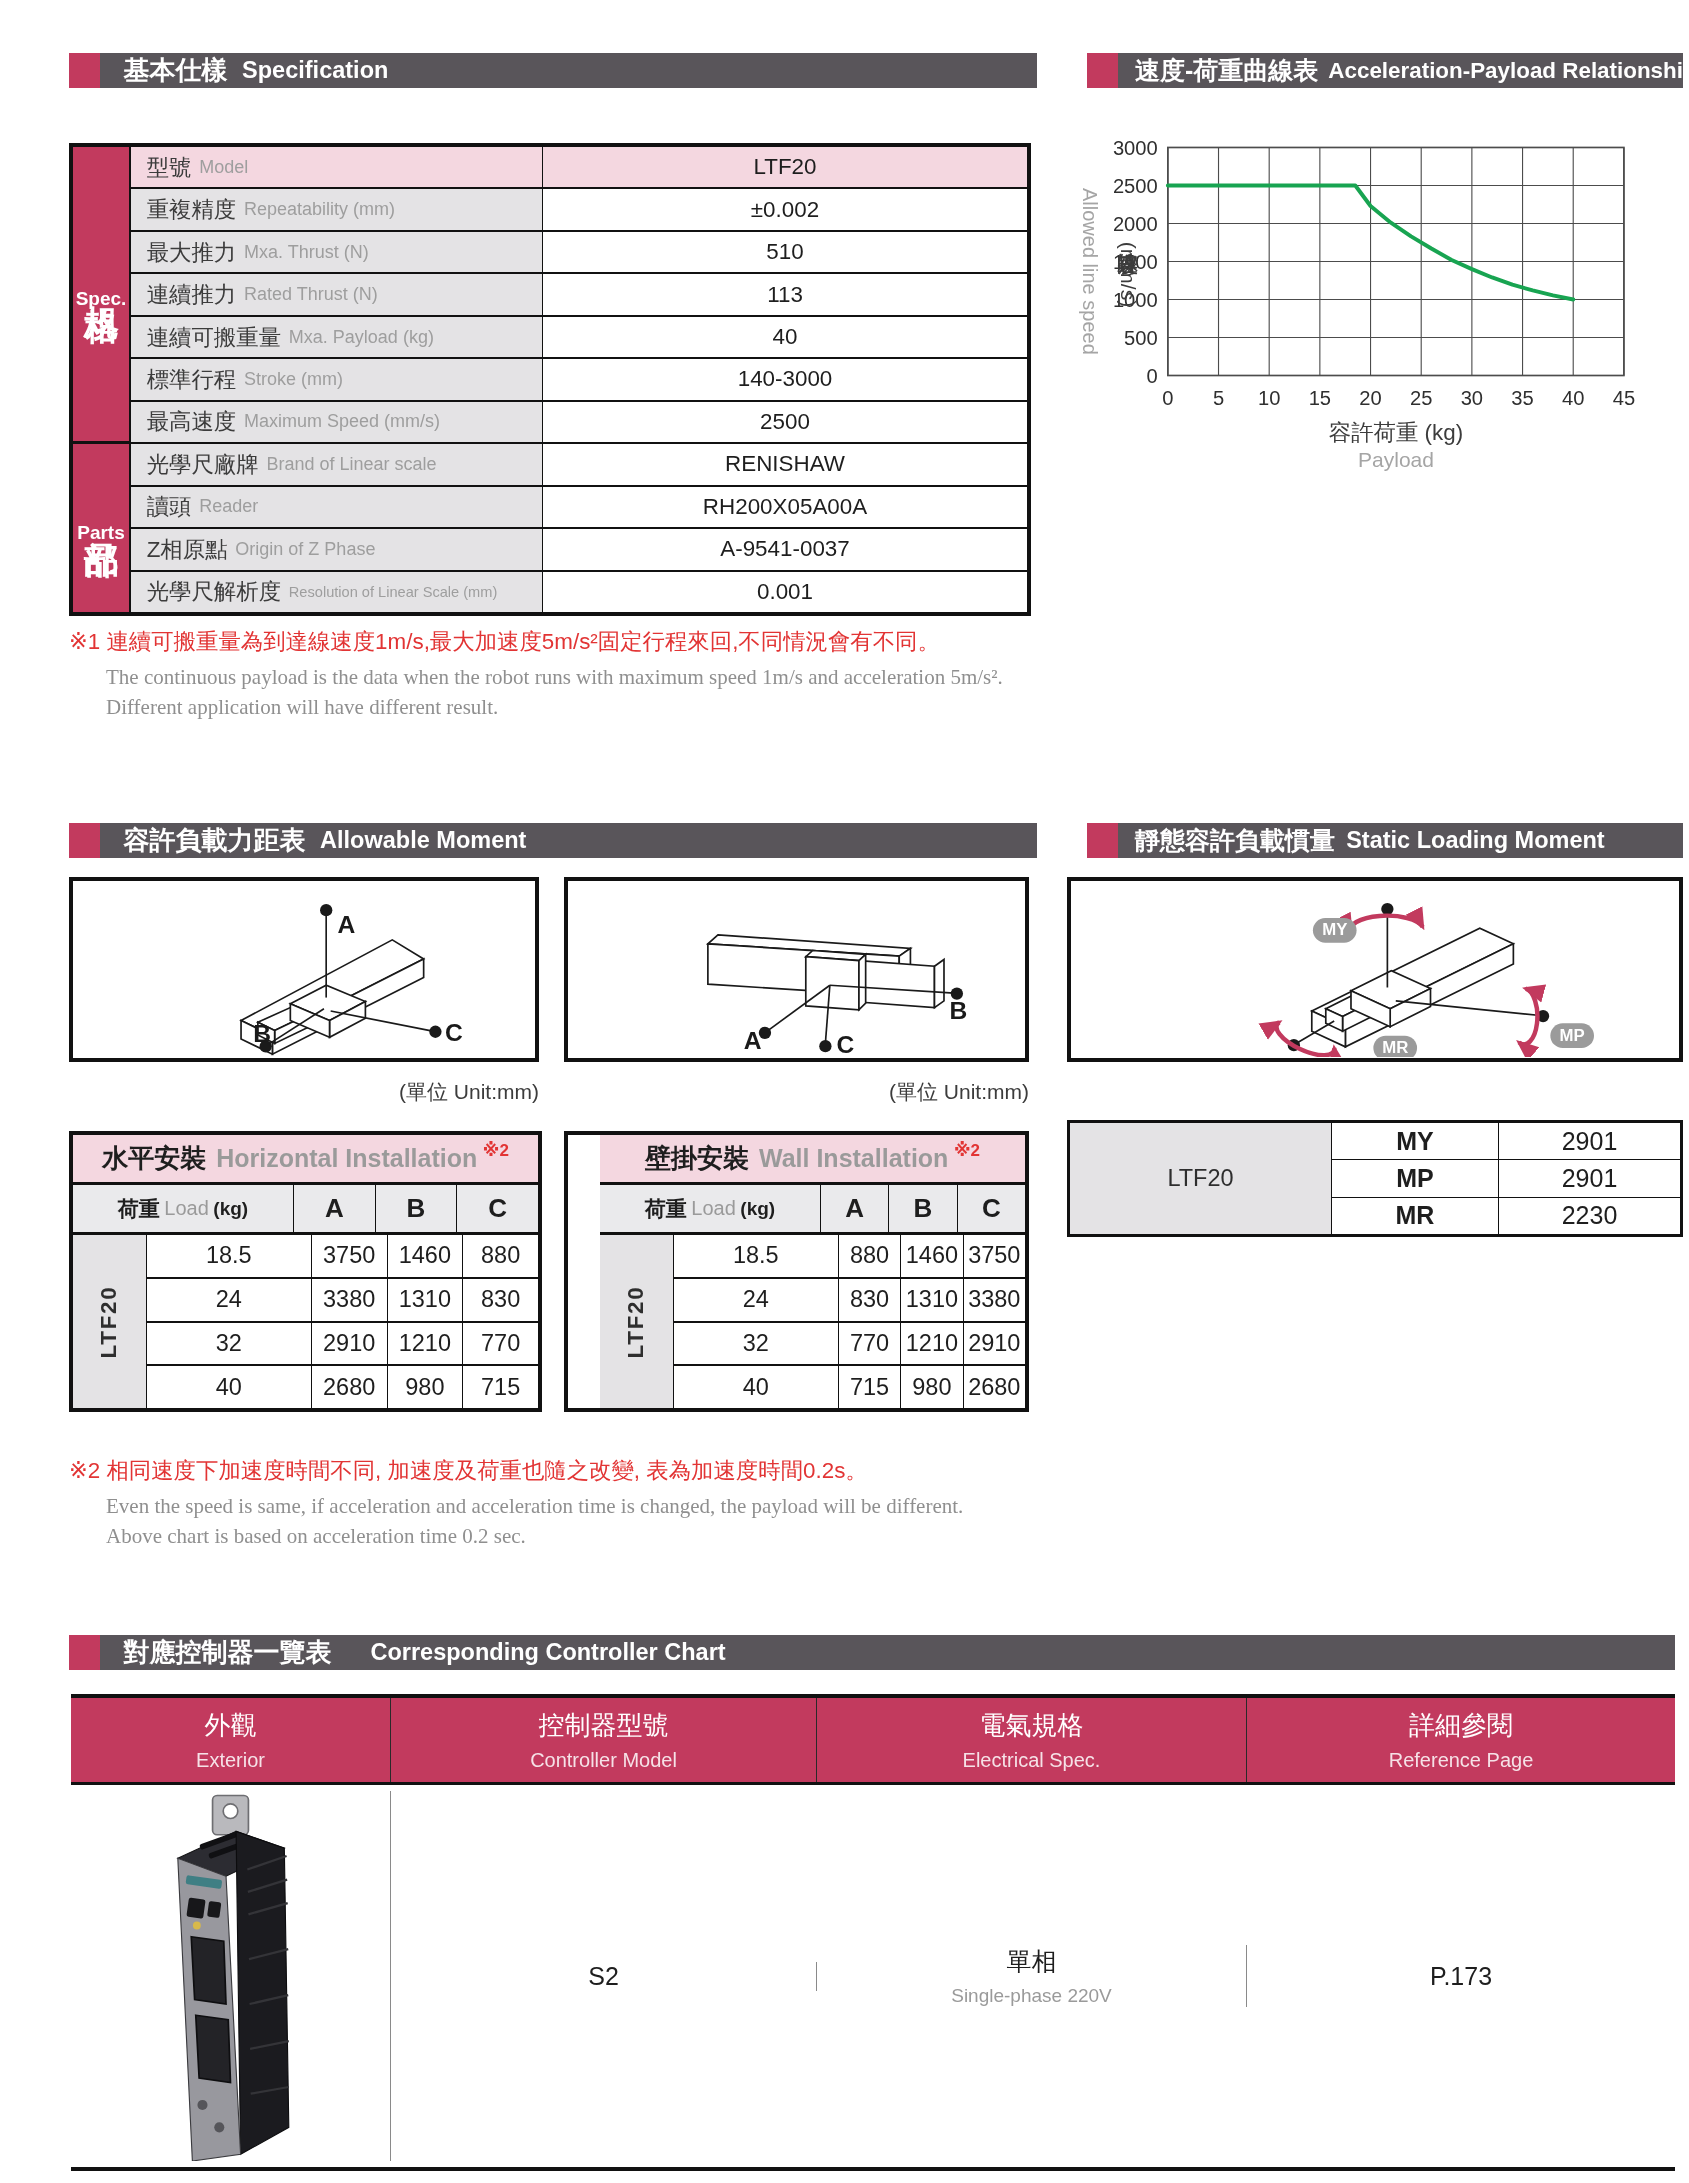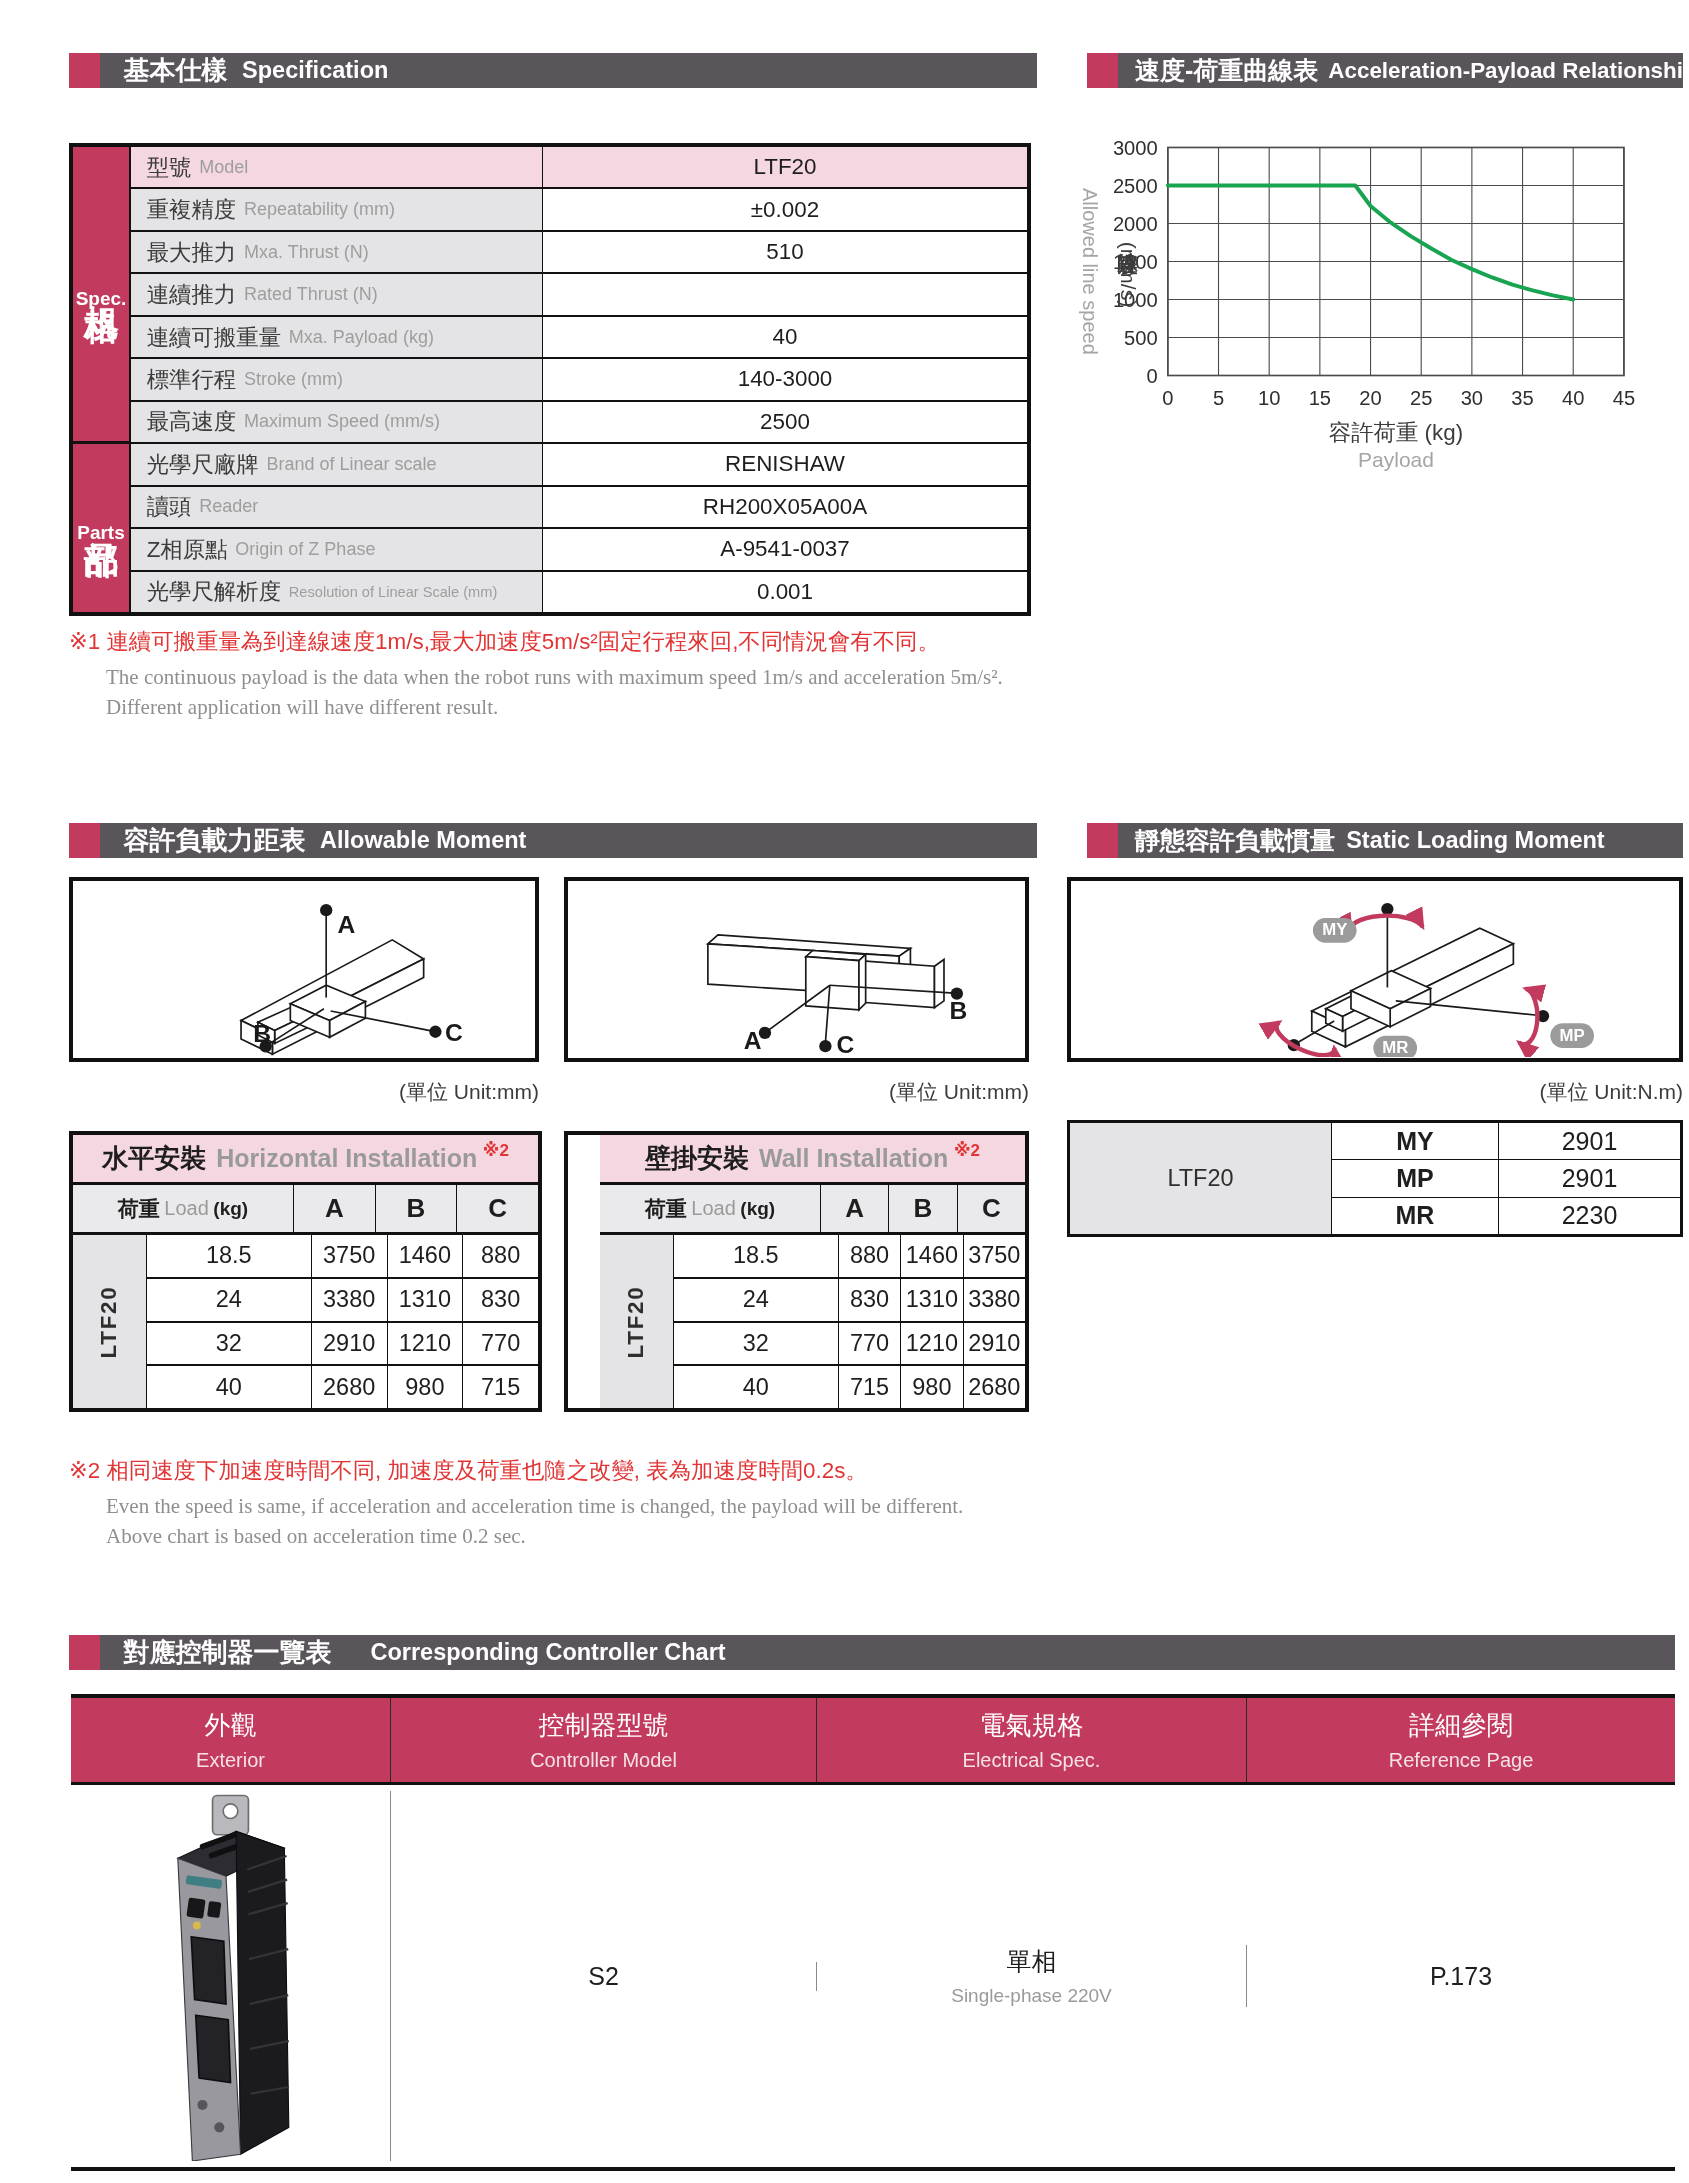--- a/index.html
+++ b/index.html
@@ -156,20 +156,21 @@
             <span class="zh">最大推力</span>
             <span class="en">Mxa. Thrust (N)</span>
           </div>
         <div class="spec-value">510</div>
       </div>
       <div class="spec-row">
         <div class="spec-label">
             <span class="zh">連續推力</span>
             <span class="en">Rated Thrust (N)</span>
           </div>
+        <div class="spec-value">113</div>
       </div>
       <div class="spec-row">
         <div class="spec-label">
             <span class="zh">連續可搬重量</span>
             <span class="en">Mxa. Payload (kg)</span>
           </div>
         <div class="spec-value">40</div>
       </div>
       <div class="spec-row">
         <div class="spec-label">
@@ -353,21 +354,20 @@
       <line class="sketch" x1="470" y1="250" x2="402" y2="290"></line>
       <circle class="dot" cx="398" cy="293" r="11"></circle>
       <path class="rot" d="M372,252 A56,22 25 1 0 470,298" marker-start="url(#arr)" marker-end="url(#arr)"></path>
       <rect class="pill" x="540" y="276" width="78" height="44" rx="22"></rect>
       <text class="pill-t" x="579" y="307">MR</text>
     </svg>
   </div>
 
   <div class="unit" style="left:69px;top:1078px;width:470px;">(單位  Unit:mm)</div>
   <div class="unit" style="left:564px;top:1078px;width:465px;">(單位  Unit:mm)</div>
-  <div class="unit" style="left:1067px;top:1078px;width:616px;">(單位  Unit:N.m)</div>
 
   <div class="mtable" style="left:69px;top:1131px;width:473px;height:281px;">
     <div class="mtitle">
       <span class="zh">水平安裝</span>
       <span class="en">Horizontal Installation</span>
       <span class="ref">※2</span>
     </div>
     <div class="mhead">
       <div class="loadcell">
         <span class="loadzh">荷重</span>

